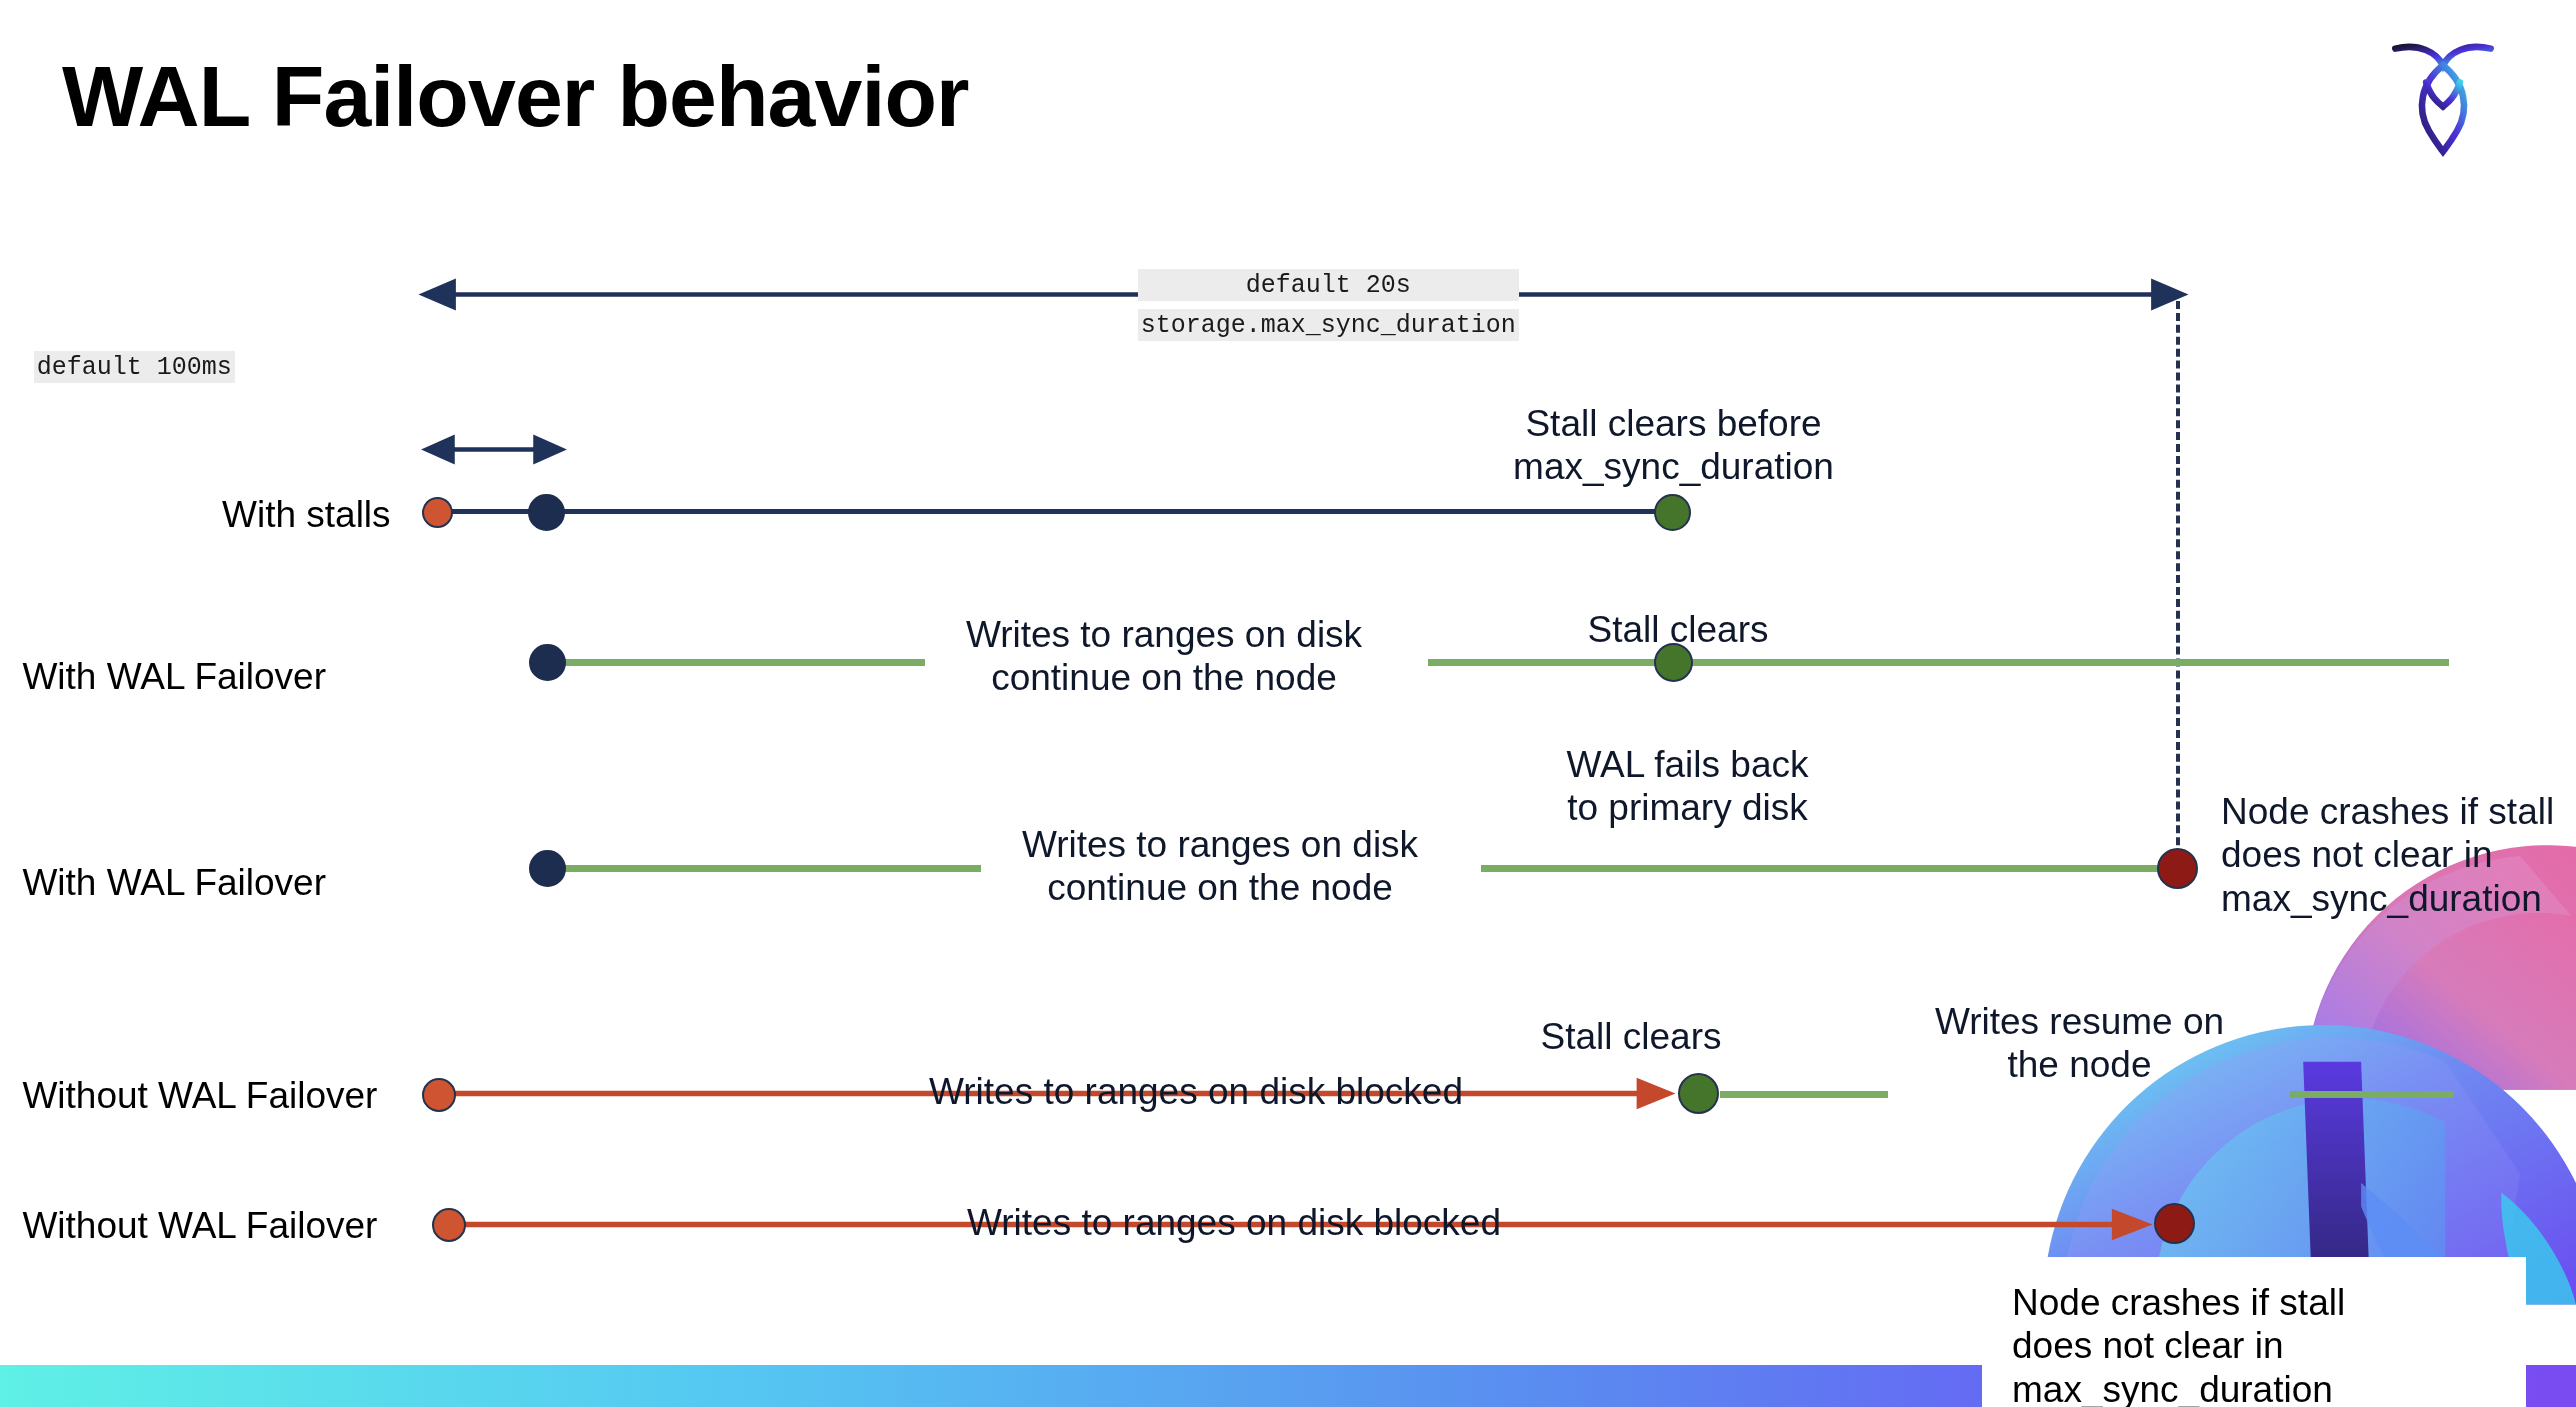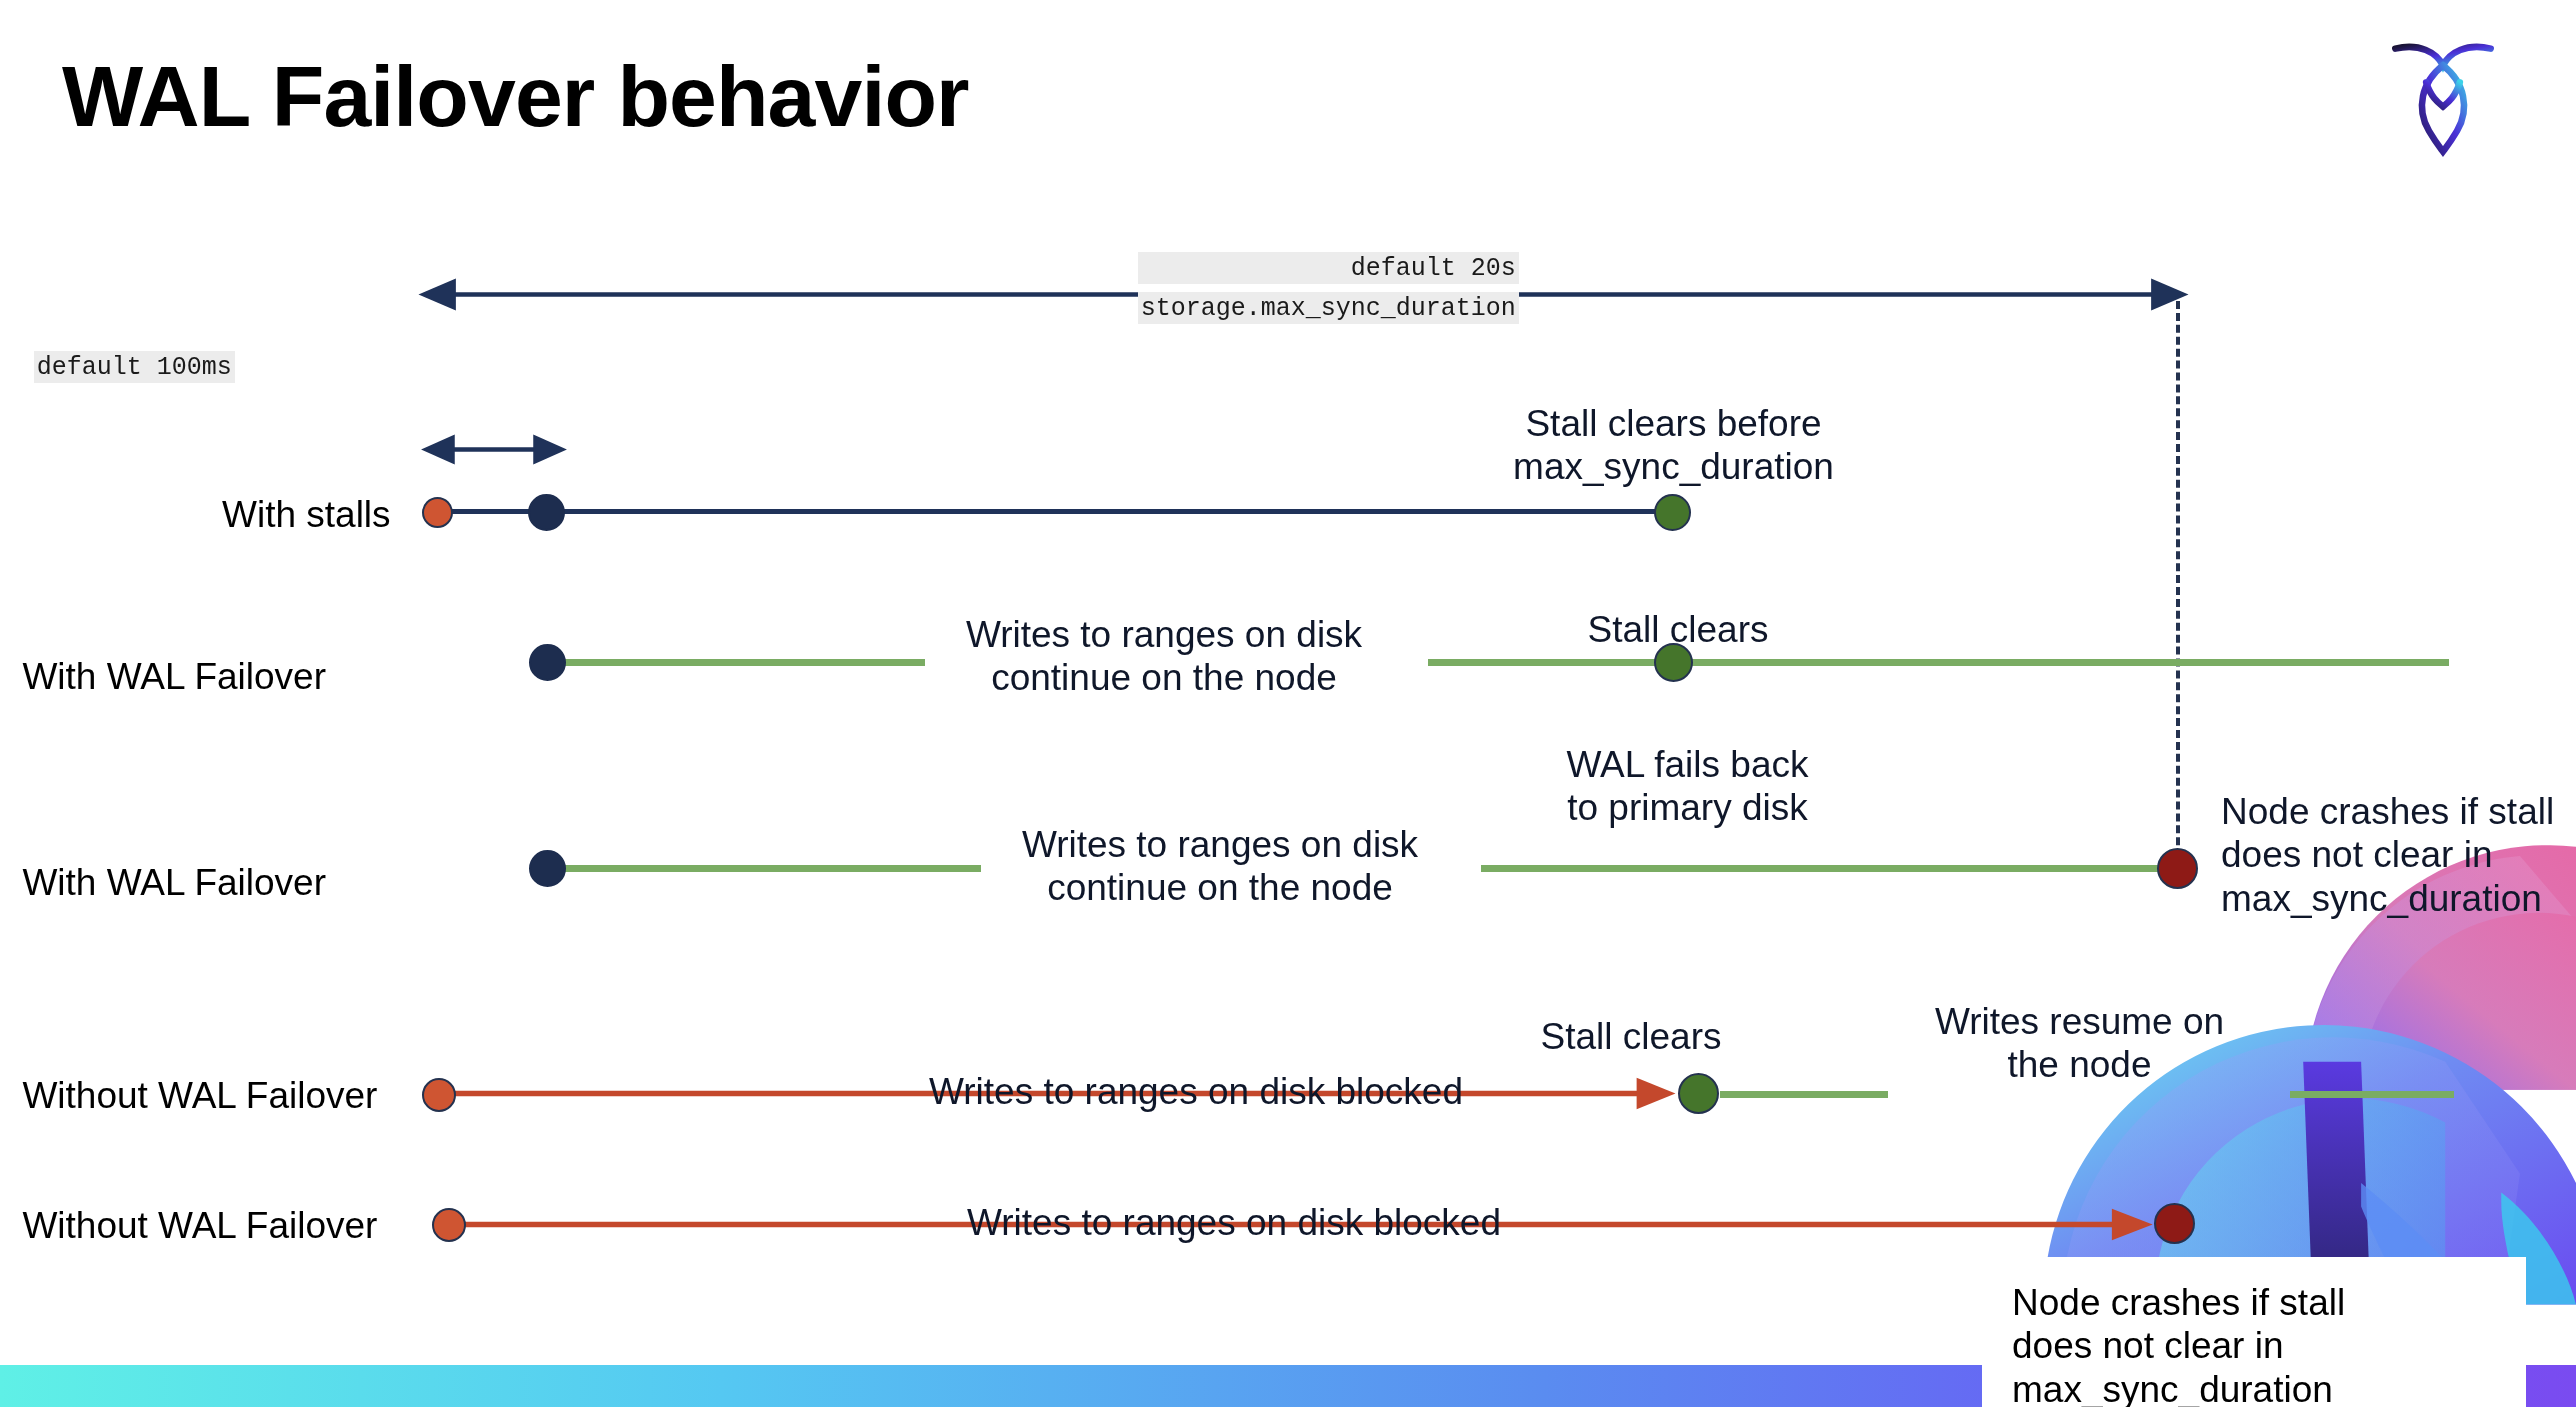--- a/index.html
+++ b/index.html
@@ -32,21 +32,21 @@
   .code{
     font-family:"Liberation Mono", monospace;
     background:#ececec;color:#1a1a1a;
     font-size:25px;line-height:1.0;
     display:inline-block;padding:3.7px 2.8px;
   }
   .codeblock{position:absolute;}
   .codeblock .l1{display:block;margin-bottom:7.5px;}
   .codeblock .l2{display:block;}
 
-  .code-top{left:1138px;top:252px;text-align:right;}
+  .code-top{left:1138px;top:269px;text-align:center;}
   .code-left{left:34px;top:351px;text-align:right;}
 
   
   .abs{position:absolute;}
 
   
   .rowlabel{
     position:absolute;font-size:37px;color:#000;white-space:nowrap;
     font-family:"Liberation Sans", sans-serif;
   }

